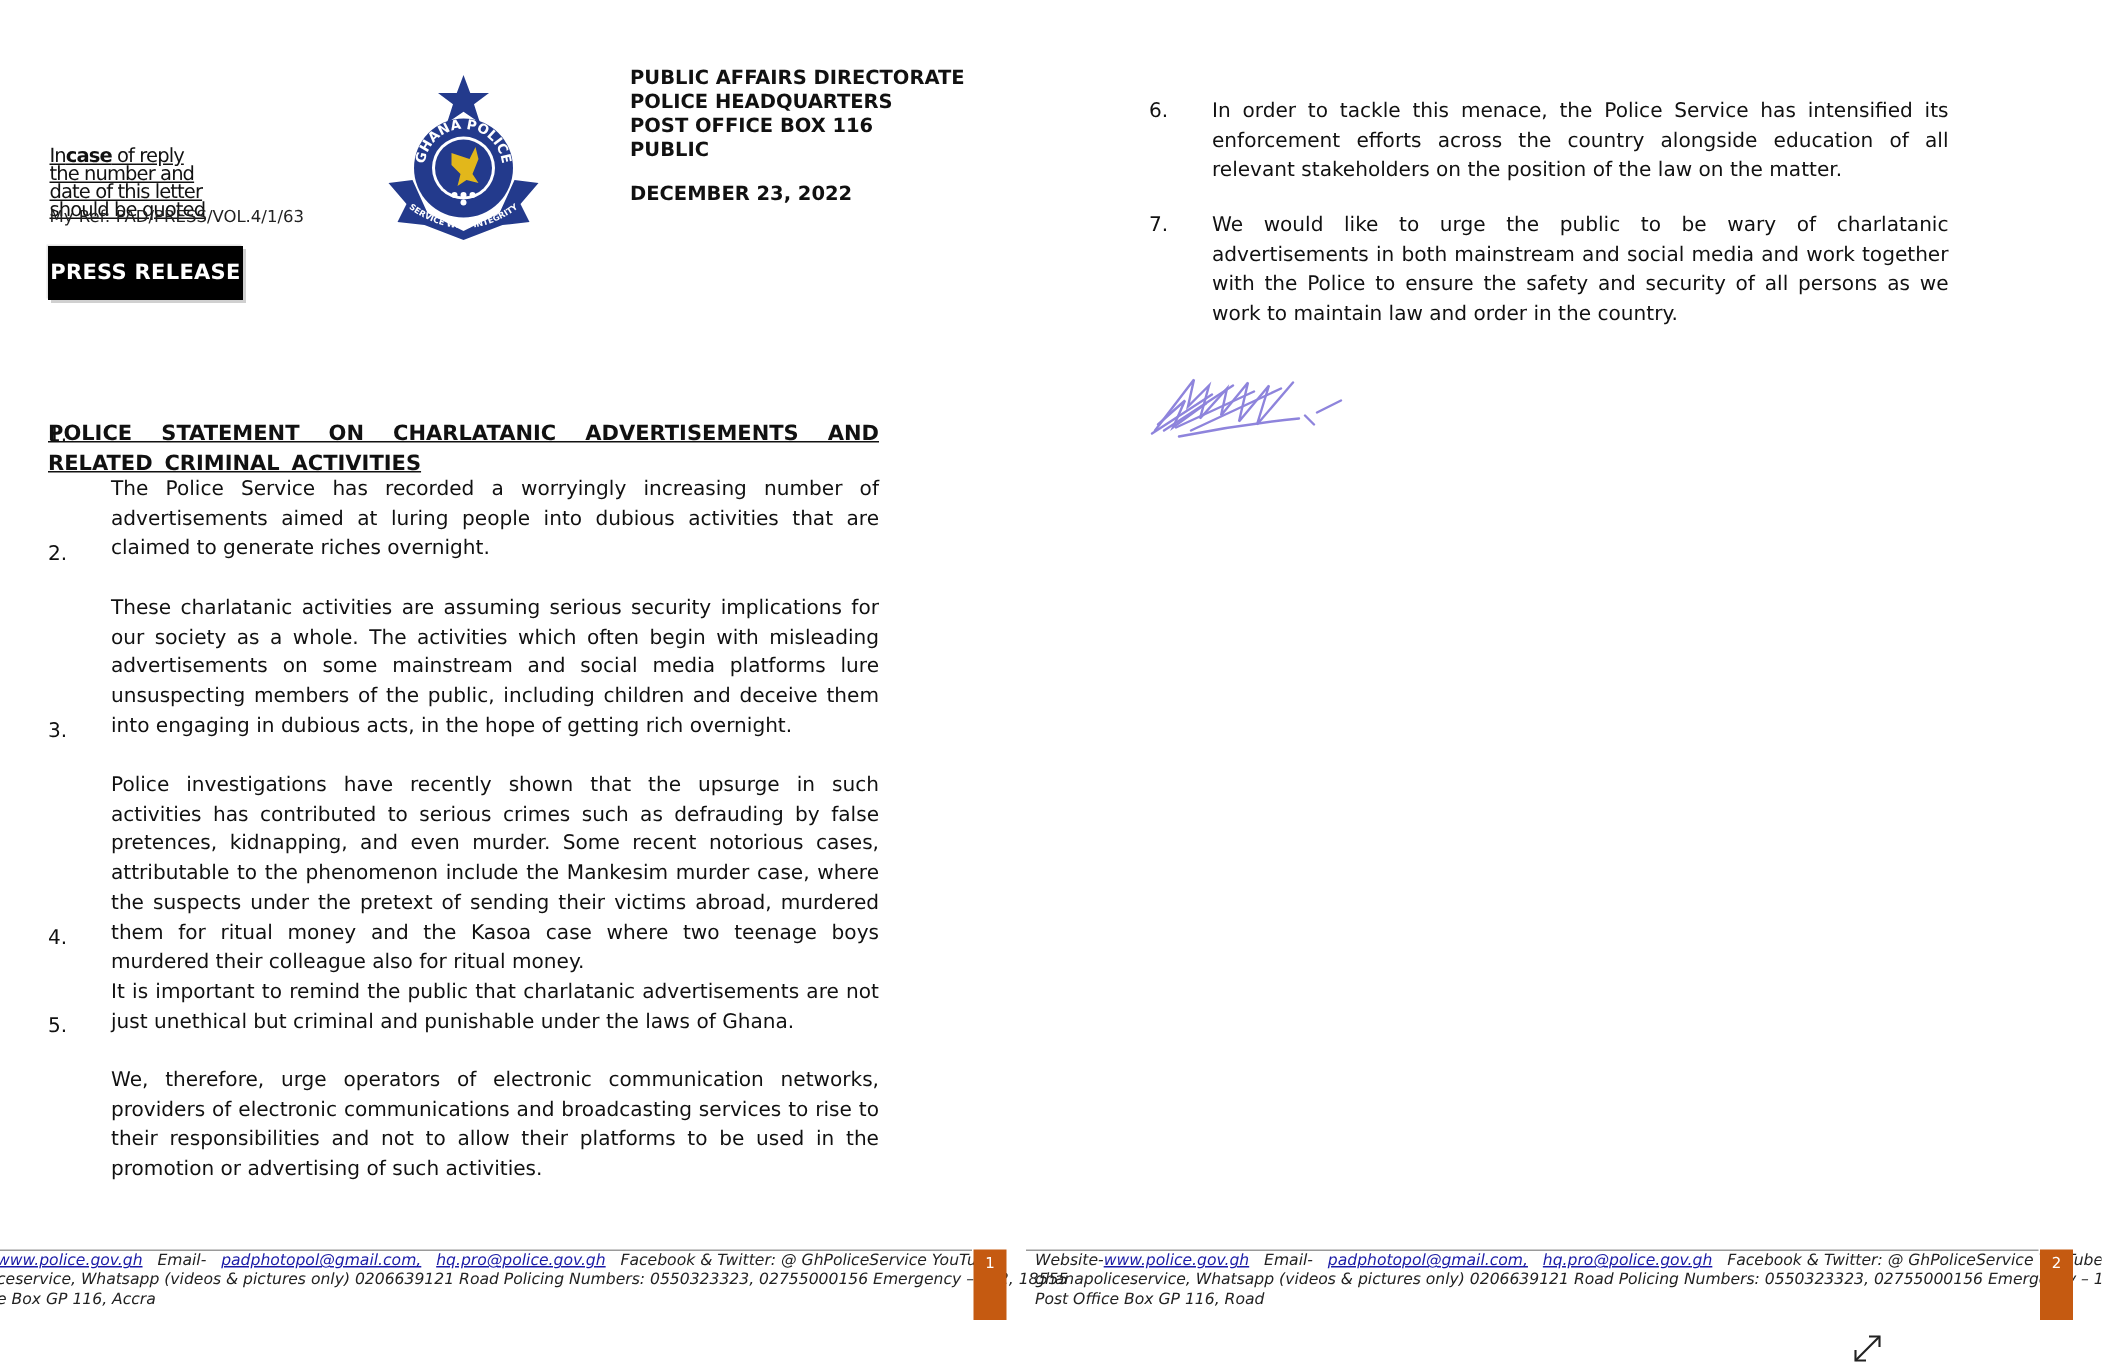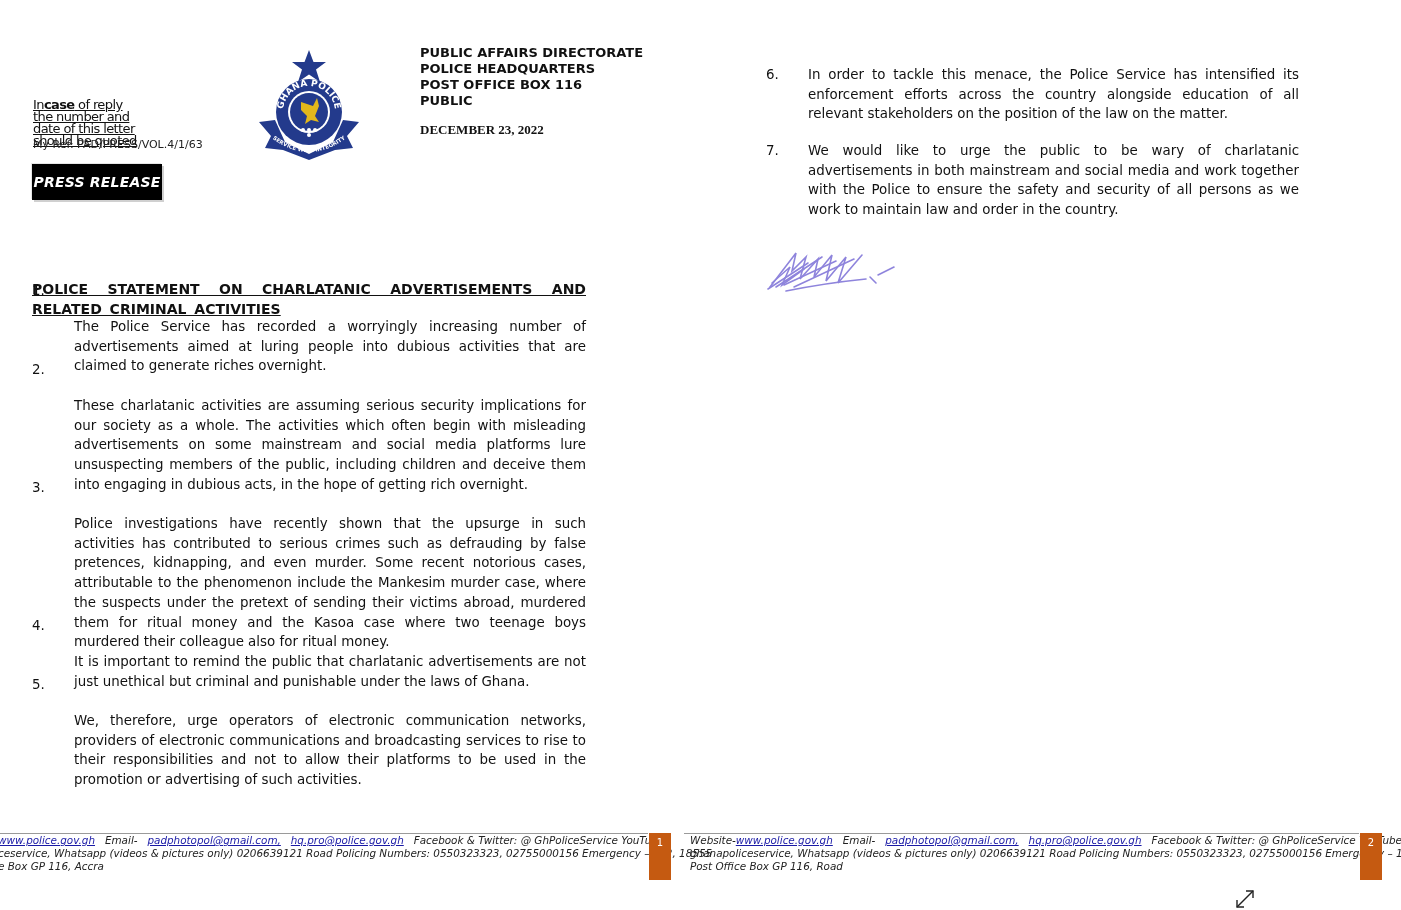--- a/index.html
+++ b/index.html
@@ -10,27 +10,27 @@
   #page1 { left: 0; width: 690px; }
   #page2 { left: 684px; width: 717px; }
 
   
   .quote-note { position: absolute; left: 33px; top: 55px; font-size: 13px; line-height: 12px; letter-spacing: -0.6px; text-decoration: underline; width: 110px; margin-top: 44px; }
   .quote-note b { font-weight: bold; }
   .ref-line { position: absolute; left: 33px; font-size: 11px; color: #222; margin-top: 32px; }
   #my-ref { top: 106px; }
   #your-ref { top: 130px; }
 
-  .press-badge { position: absolute; left: 32px; top: 164px; width: 130px; height: 36px; background: #000; color: #fff; font-weight: bold; font-size: 14px; display: flex; align-items: center; justify-content: center; box-shadow: 2px 2px 0 #d0d0d0, -1px -1px 0 #e6e6e6; letter-spacing: 0.2px; font-style: italic; }
+  .press-badge { position: absolute; left: 32px; top: 164px; width: 130px; height: 36px; background: #000; color: #fff; font-weight: bold; font-size: 14px; display: flex; align-items: center; justify-content: center; box-shadow: 2px 2px 0 #d0d0d0, -1px -1px 0 #e6e6e6; letter-spacing: 0.2px; }
 
   .logo { position: absolute; left: 255px; top: 50px; width: 108px; height: 112px; }
 
   .address { position: absolute; left: 420px; top: 45px; font-weight: bold; font-size: 13px; line-height: 16px; }
   .address div { white-space: nowrap; }
-  .date { position: absolute; left: 420px; top: 122px; font-weight: bold; font-size: 13px; font-family: Liberation Serif, serif; }
+  .date { position: absolute; left: 420px; top: 122px; font-weight: bold; font-size: 13px; }
 
   .title { position: absolute; left: 32px; top: 239px; width: 554px; font-weight: bold; font-size: 14px; line-height: 20px; text-decoration: underline; text-align: justify; text-align-last: left; word-spacing: 3px; margin-top: 40px; }
 
   .para { position: absolute; display: flex; font-size: 13.4px; line-height: 19.7px; }
   .para .num { width: 42px; flex: none; }
   .para .txt { text-align: justify; }
   #page1 .para { left: 32px; width: 554px; }
   #page1 .para .txt { width: 512px; margin-top: 36px; }
   #page2 .para { left: 82px; width: 533px; }
   #page2 .para .txt { width: 492px; }

